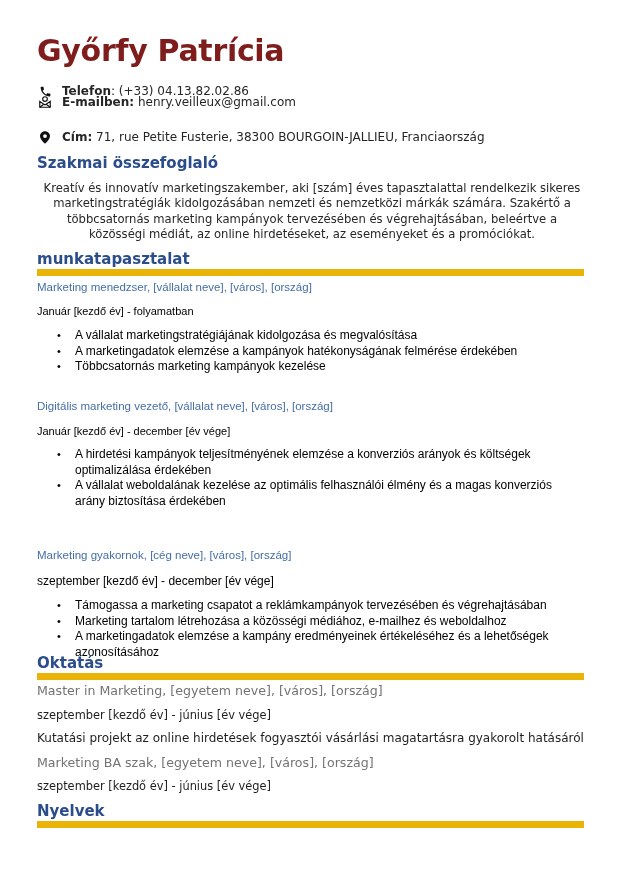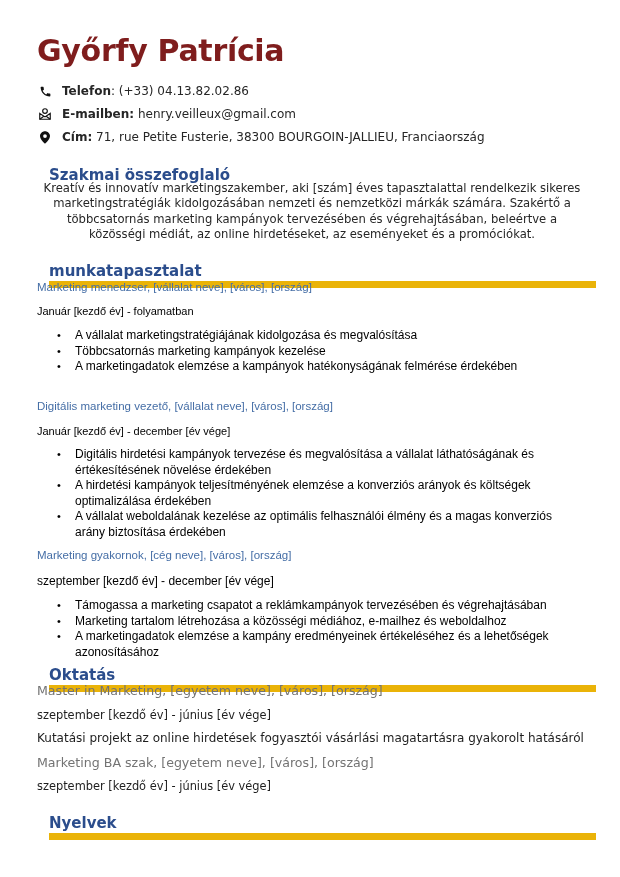--- a/index.html
+++ b/index.html
@@ -6,21 +6,21 @@
   body { width: 620px; height: 877px; position: relative; overflow: hidden;
          font-family: "DejaVu Sans", sans-serif; color: #1e1e1e; }
   .name { position: absolute; left: 37px; top: 33px; margin: 0;
           font-family: "DejaVu Sans", sans-serif; font-weight: bold;
           font-size: 30px; color: #7f1d1d; letter-spacing: -0.3px; }
   .contact { position: absolute; left: 37px; font-size: 12px; color: #262626;
              display: flex; align-items: center; }
   .contact .ic { width: 16px; height: 14px; margin-right: 9px; display: inline-flex;
                  align-items: center; justify-content: center; }
   .contact b { font-weight: bold; }
-  .h2 { position: absolute; left: 37px; margin: 12px; font-weight: bold;
+  .h2 { position: absolute; left: 37px; margin: 0; font-weight: bold;
         font-size: 15px; color: #2b4d8c; font-family: "DejaVu Sans", sans-serif; }
   .h2.rule { width: 547px; border-bottom: 7px solid #eab308; padding-bottom: 1px; }
   .para { position: absolute; left: 37px; width: 550px; font-size: 11.6px;
           line-height: 15.4px; color: #262626; margin: 0; text-align: center; }
   .job-title { position: absolute; left: 37px; font-family: "Liberation Sans", sans-serif;
                font-size: 11.5px; color: #456ea6; margin: 0; }
   .dates { position: absolute; left: 37px; font-family: "Liberation Sans", sans-serif;
            font-size: 11px; color: #000; margin: 0; }
   .dates.lg { font-size: 12px; }
   ul.bl { position: absolute; left: 57px; margin: 0; padding: 0; list-style: none;
@@ -42,21 +42,21 @@
   <span class="ic">
     <svg width="13" height="13" viewBox="0 0 24 24">
         <path fill="#111" d="M6.6 10.8c1.4 2.8 3.8 5.1 6.6 6.6l2.2-2.2c.3-.3.7-.4 1-.2 1.1.4 2.3.6 3.6.6.6 0 1 .4 1 1V20c0 .6-.4 1-1 1C10.6 21 3 13.4 3 4c0-.6.4-1 1-1h3.5c.6 0 1 .4 1 1 0 1.3.2 2.5.6 3.6.1.3 0 .7-.2 1L6.6 10.8z"></path>
       </svg>
   </span>
   <span>
     <b>Telefon</b><span>: </span><span>(+33) 04.13.82.02.86</span>
   </span>
 </div>
 
-<div class="contact" style="top:107px;">
+<div class="contact" style="top:95px;">
   <span class="ic">
     <svg width="14" height="14" viewBox="0 0 24 24">
         <g fill="none" stroke="#111" stroke-width="2">
           <circle cx="12" cy="7" r="4"></circle>
           <path d="M3 11l9 6 9-6v10H3z"></path>
           <path d="M3 21l7-5M21 21l-7-5"></path>
         </g>
       </svg>
   </span>
   <span>
@@ -77,28 +77,27 @@
 
 <h2 class="h2" style="top:154px;">Szakmai összefoglaló</h2>
 <p class="para" style="top:181px;">Kreatív és innovatív marketingszakember, aki [szám] éves tapasztalattal rendelkezik sikeres marketingstratégiák kidolgozásában nemzeti és nemzetközi márkák számára. Szakértő a többcsatornás marketing kampányok tervezésében és végrehajtásában, beleértve a közösségi médiát, az online hirdetéseket, az eseményeket és a promóciókat.</p>
 
 <h2 class="h2 rule" style="top:250px;">munkatapasztalat</h2>
 
 <p class="job-title" style="top:281px;">Marketing menedzser, [vállalat neve], [város], [ország]</p>
 <p class="dates" style="top:305px;">Január [kezdő év] - folyamatban</p>
 <ul class="bl" style="top:328px;">
   <li>A vállalat marketingstratégiájának kidolgozása és megvalósítása</li>
+  <li>A marketingadatok elemzése a kampányok hatékonyságának felmérése érdekében</li>
   <li>Többcsatornás marketing kampányok kezelése</li>
-  <li>A marketingadatok elemzése a kampányok hatékonyságának felmérése érdekében</li>
 </ul>
 
 <p class="job-title" style="top:400px;">Digitális marketing vezető, [vállalat neve], [város], [ország]</p>
 <p class="dates" style="top:425px;">Január [kezdő év] - december [év vége]</p>
 <ul class="bl" style="top:447px;">
-  <li>Digitális hirdetési kampányok tervezése és megvalósítása a vállalat láthatóságának és értékesítésének növelése érdekében</li>
   <li>A hirdetési kampányok teljesítményének elemzése a konverziós arányok és költségek optimalizálása érdekében</li>
   <li>A vállalat weboldalának kezelése az optimális felhasználói élmény és a magas konverziós arány biztosítása érdekében</li>
 </ul>
 
 <p class="job-title" style="top:549px;">Marketing gyakornok, [cég neve], [város], [ország]</p>
 <p class="dates lg" style="top:574px;">szeptember [kezdő év] - december [év vége]</p>
 <ul class="bl" style="top:598px;">
   <li>Támogassa a marketing csapatot a reklámkampányok tervezésében és végrehajtásában</li>
   <li>Marketing tartalom létrehozása a közösségi médiához, e-mailhez és weboldalhoz</li>
   <li>A marketingadatok elemzése a kampány eredményeinek értékeléséhez és a lehetőségek azonosításához</li>

